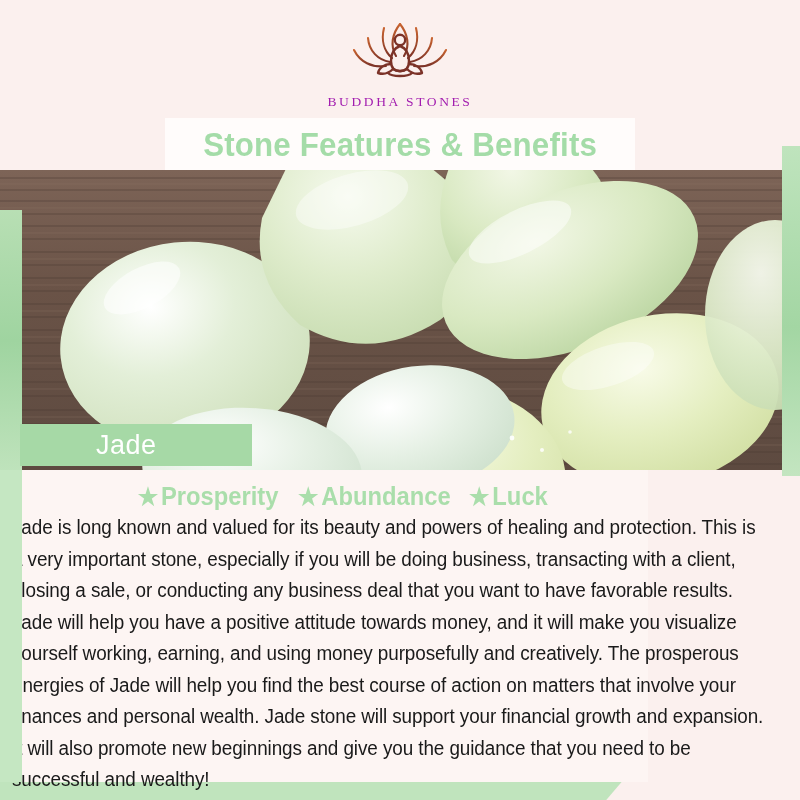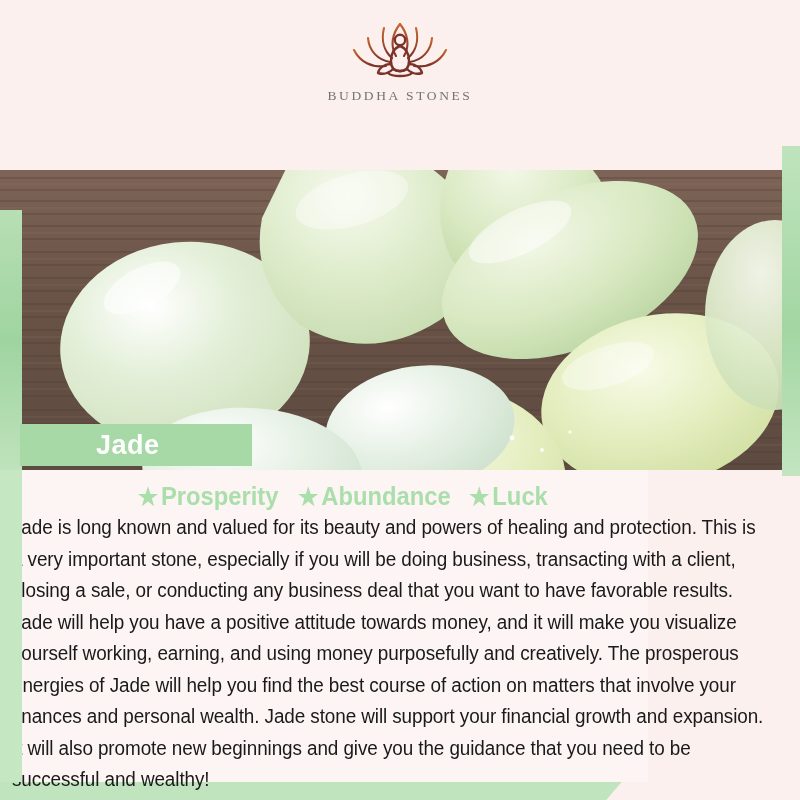--- a/index.html
+++ b/index.html
@@ -26,24 +26,24 @@
   .logo-wrap {
     position: absolute;
     left: 0; top: 18px;
     width: 800px;
     display: flex;
     flex-direction: column;
     align-items: center;
   }
   .logo-mark { width: 104px; height: 70px; display:block; }
   .logo-text {
-    margin-top: 0;
+    margin-top: 6px;
     font-size: 13.5px;
     letter-spacing: 2.6px;
-    color: #737373;
+    color: #a21caf;
     font-family: "Liberation Serif", serif;
     font-weight: 400;
   }
 
   
   .title-banner {
     position: absolute;
     left: 165px; top: 118px;
     width: 470px; height: 52px;
     background: #fffcfb;
@@ -104,21 +104,21 @@
     background: #a6d9a6;
     z-index: 7;
     clip-path: polygon(0 0, 100% 0, 100% 100%, 0 100%);
     display: flex;
     align-items: center;
   }
   .jade-tag .jade-text {
     margin-left: 76px;
     color: #ffffff;
     font-size: 27px;
-    font-weight: bold;
+    font-weight: normal;
     letter-spacing: 0.5px;
   }
 
   
   .content {
     position: absolute;
     left: 22px; top: 470px;
     width: 626px; height: 312px;
     background: #fdf5f3;
     z-index: 4;
@@ -194,20 +194,23 @@
           <path d="M43 46 C36 46 31 50 30 55 C36 57 41 55 45 51"></path>
           <path d="M61 46 C68 46 73 50 74 55 C68 57 63 55 59 51"></path>
           <path d="M40 55 C44 59 60 59 64 55"></path>
           <path d="M45 51 C49 54 55 54 59 51"></path>
         </g>
       </svg>
       <div class="logo-text">BUDDHA STONES</div>
     </div>
   </div>
 
+  <div class="title-banner">
+    <span class="title-text">Stone Features &amp; Benefits</span>
+  </div>
 
   <div class="photo">
     <svg viewBox="0 0 790 300" preserveAspectRatio="none">
       <defs>
         <linearGradient id="wood" x1="0" y1="0" x2="0" y2="1">
           <stop offset="0%" stop-color="#7d6457"></stop>
           <stop offset="40%" stop-color="#6a5347"></stop>
           <stop offset="100%" stop-color="#5d4a40"></stop>
         </linearGradient>
         <radialGradient id="s1" cx="38%" cy="30%" r="75%">

